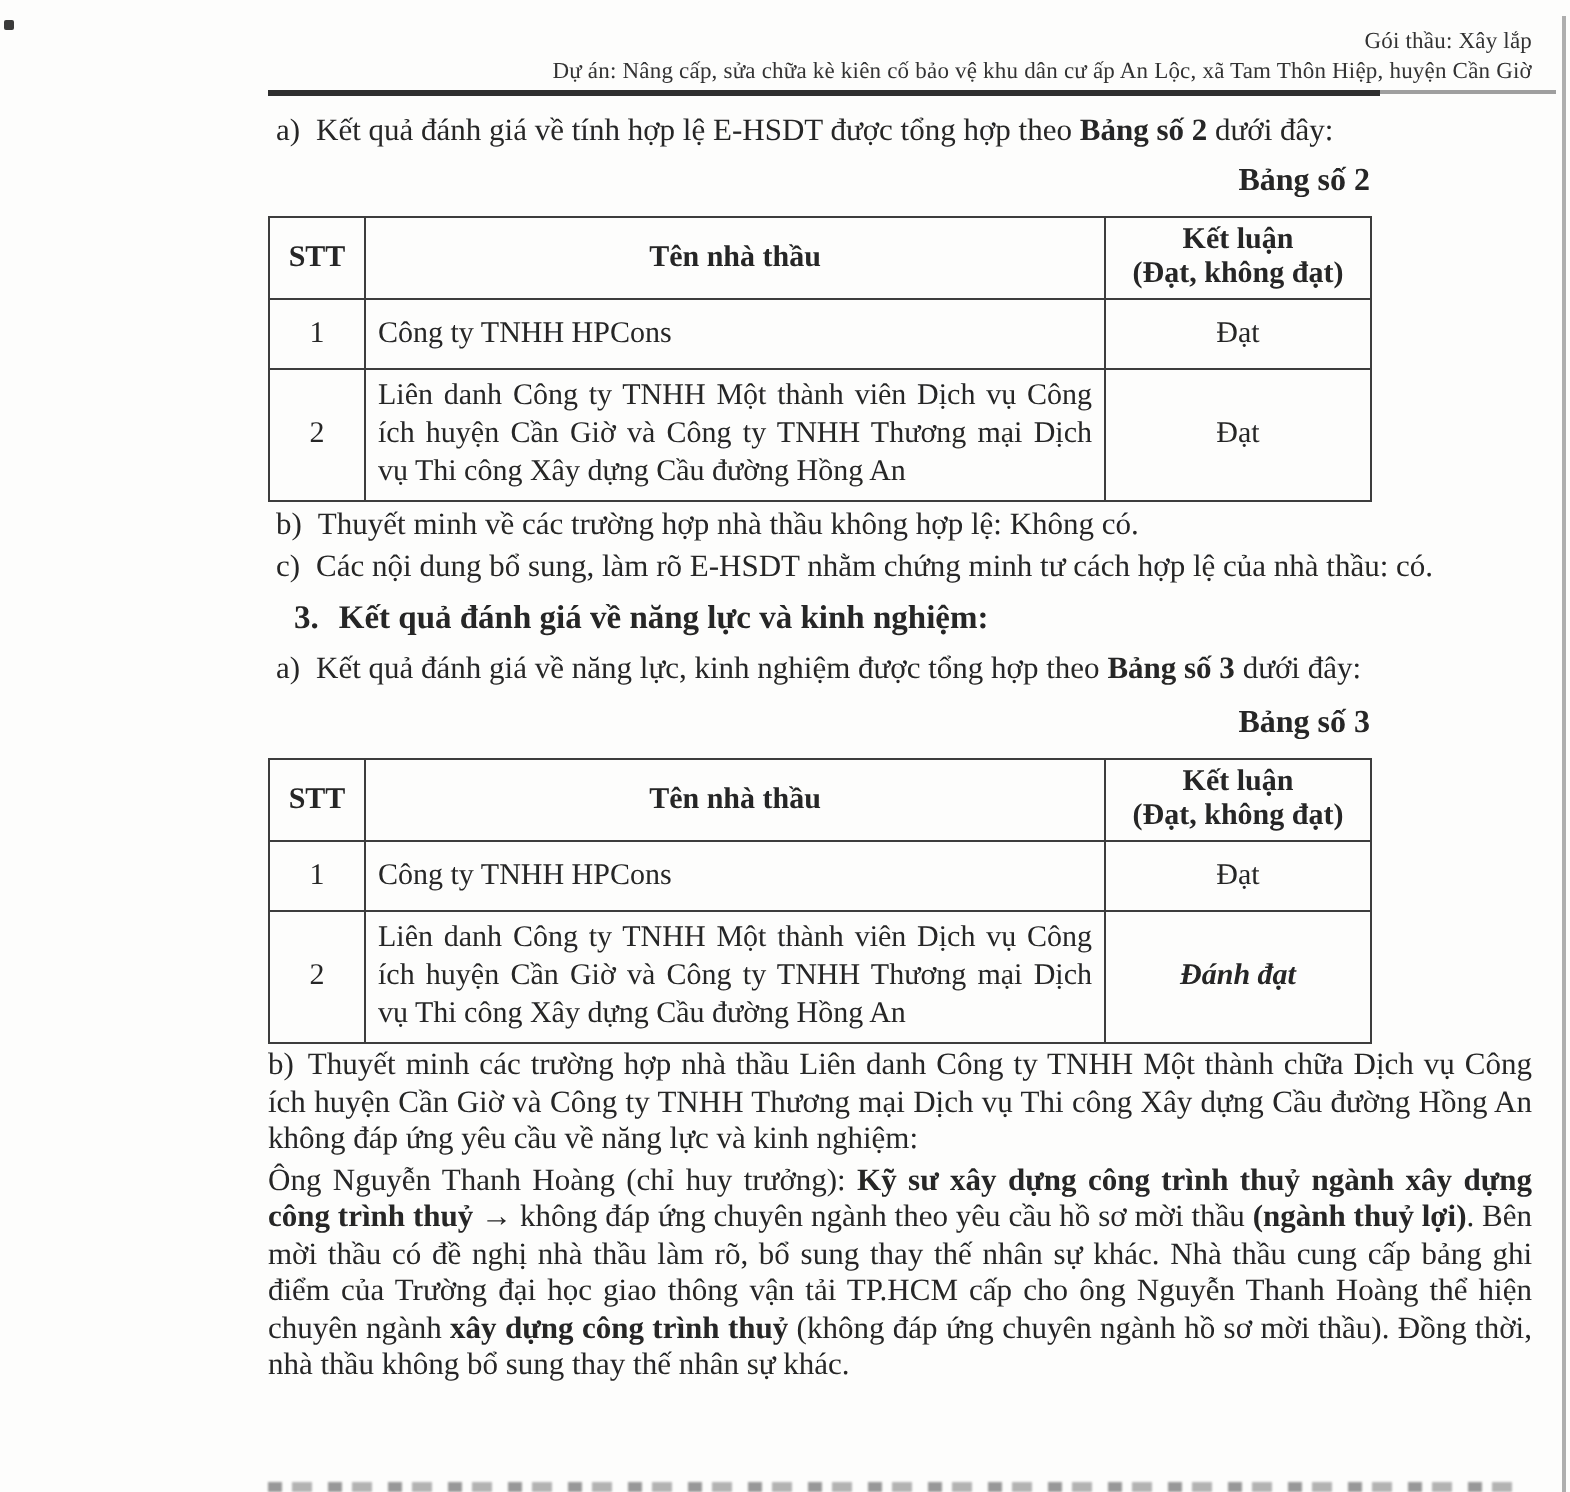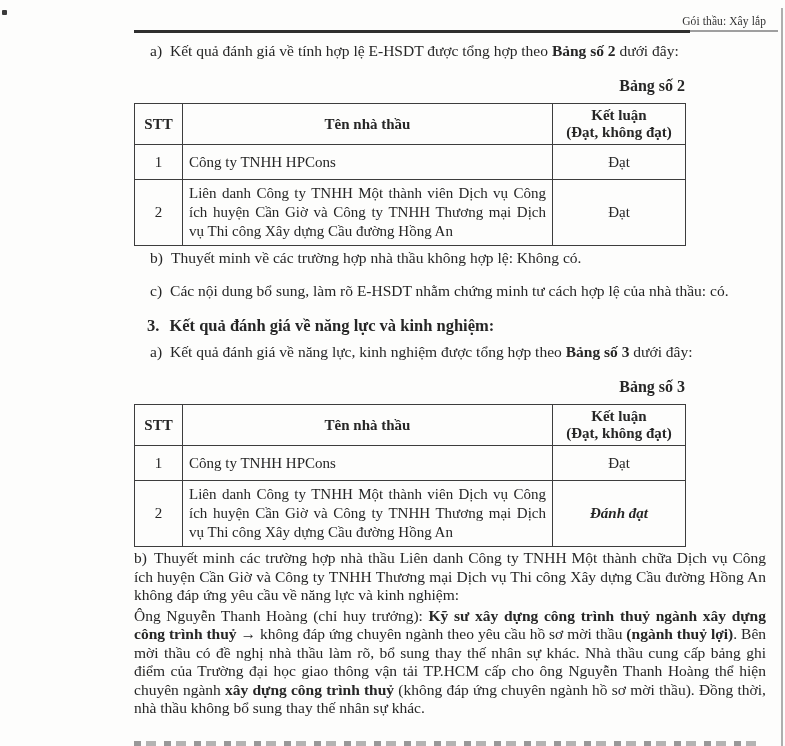--- a/index.html
+++ b/index.html
@@ -19,21 +19,21 @@
 
   .content { position: absolute; left: 134px; top: 14px; width: 632px; }
 
   .hdr-line { font-size: 11.5px; line-height: 15px; color: #333; letter-spacing: .1px; text-align: right; }
   .rule { margin-top: 1px; width: 556px; height: 3px; background: #2f2f2f; position: relative; }
   .rule-ext { position: absolute; left: 556px; top: 0; width: 88px; height: 2px; background: #9f9f9f; }
 
   .heading { margin: 9px 0 0 13px; font-size: 16.5px; font-weight: bold; line-height: 21px; }
   .heading .marker { display: inline-block; padding-right: 10px; }
 
-  .item { margin: 16px; font-size: 15.5px; line-height: 17px; text-align: justify; }
+  .item { margin: 4px; font-size: 15.5px; line-height: 17px; text-align: justify; }
   .item .marker { display: inline-block; padding-right: 8px; }
   .mt3 { margin-top: 3px; } .mt6 { margin-top: 6px; } .mt8 { margin-top: 8px; }
   .lh19 { line-height: 19px; }
 
   .caption { margin-top: 6px; width: 551px; text-align: right; font-weight: bold; font-size: 16px; line-height: 20px; }
   .cap3 { margin-top: 8px; }
 
   table.btable { margin-top: 7px; width: 551px; border-collapse: collapse; table-layout: fixed; font-size: 15px; }
   table.btable th, table.btable td { border: 1.4px solid #3d3d3d; padding: 2px 6px; vertical-align: middle; }
   table.btable th { font-weight: bold; text-align: center; line-height: 17px; padding: 3px 2px; }
@@ -64,20 +64,21 @@
 
 <div class="page">
 
   <div class="speck"></div>
   <div class="edge-line"></div>
 
   <div class="content">
 
     <div class="doc-header">
       <div class="hdr-line">Gói thầu: Xây lắp</div>
+      <div class="hdr-line">Dự án: Nâng cấp, sửa chữa kè kiên cố bảo vệ khu dân cư ấp An Lộc, xã Tam Thôn Hiệp, huyện Cần Giờ</div>
       <div class="rule">
           <div class="rule-ext"></div>
         </div>
     </div>
 
 
     <p class="item mt8 lh19">
       <span class="marker">a)</span><span>Kết quả đánh giá về tính hợp lệ E-HSDT được tổng hợp theo </span><span class="b">Bảng số 2</span><span> dưới đây:</span>
     </p>
 

